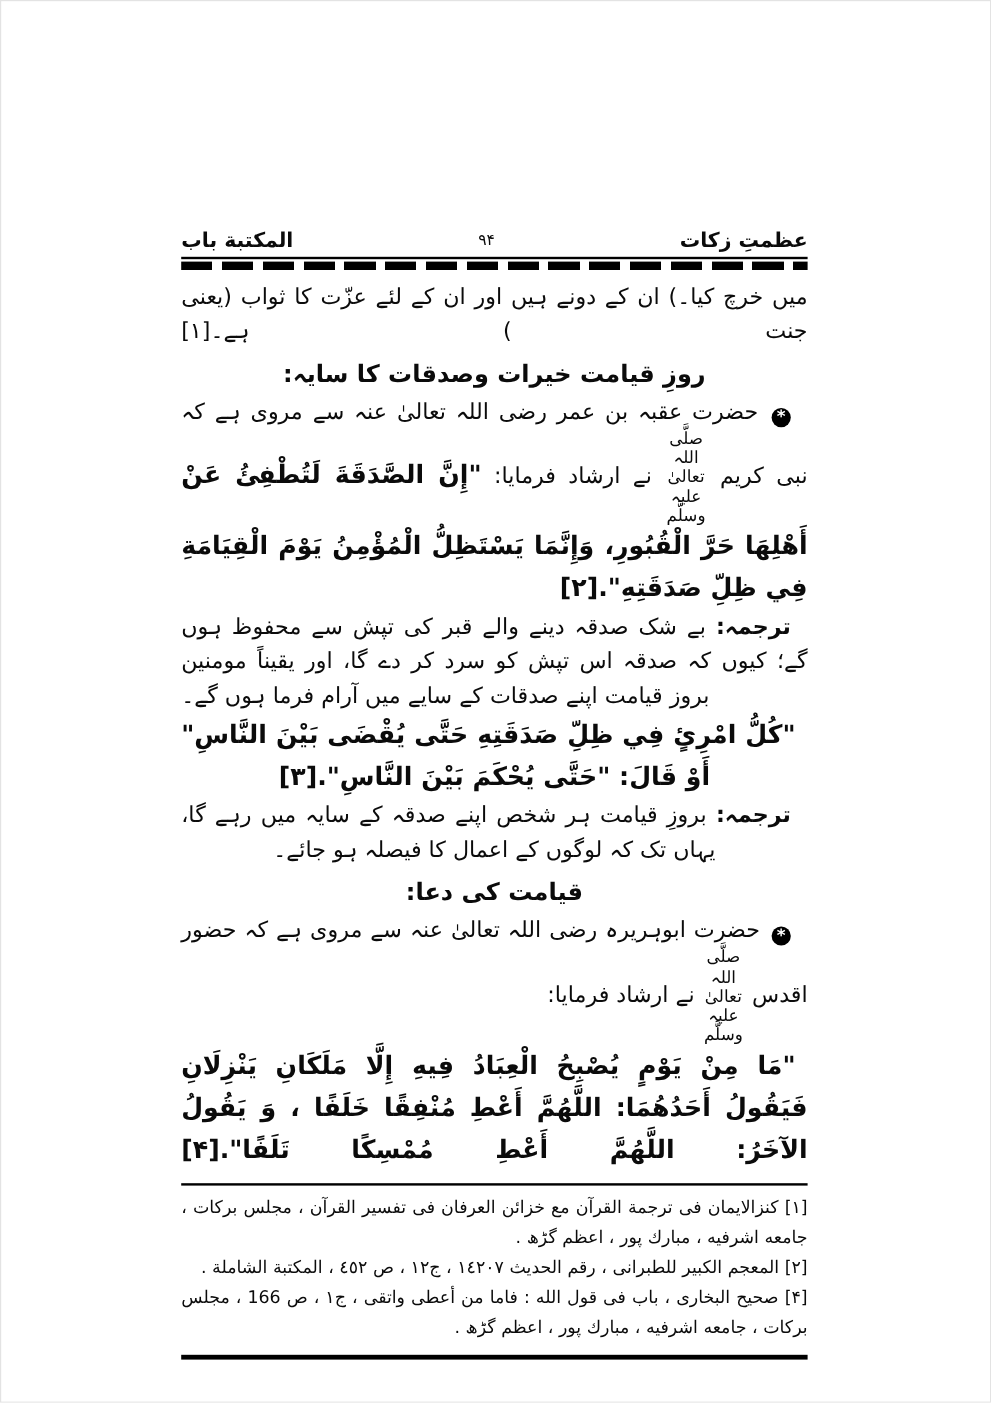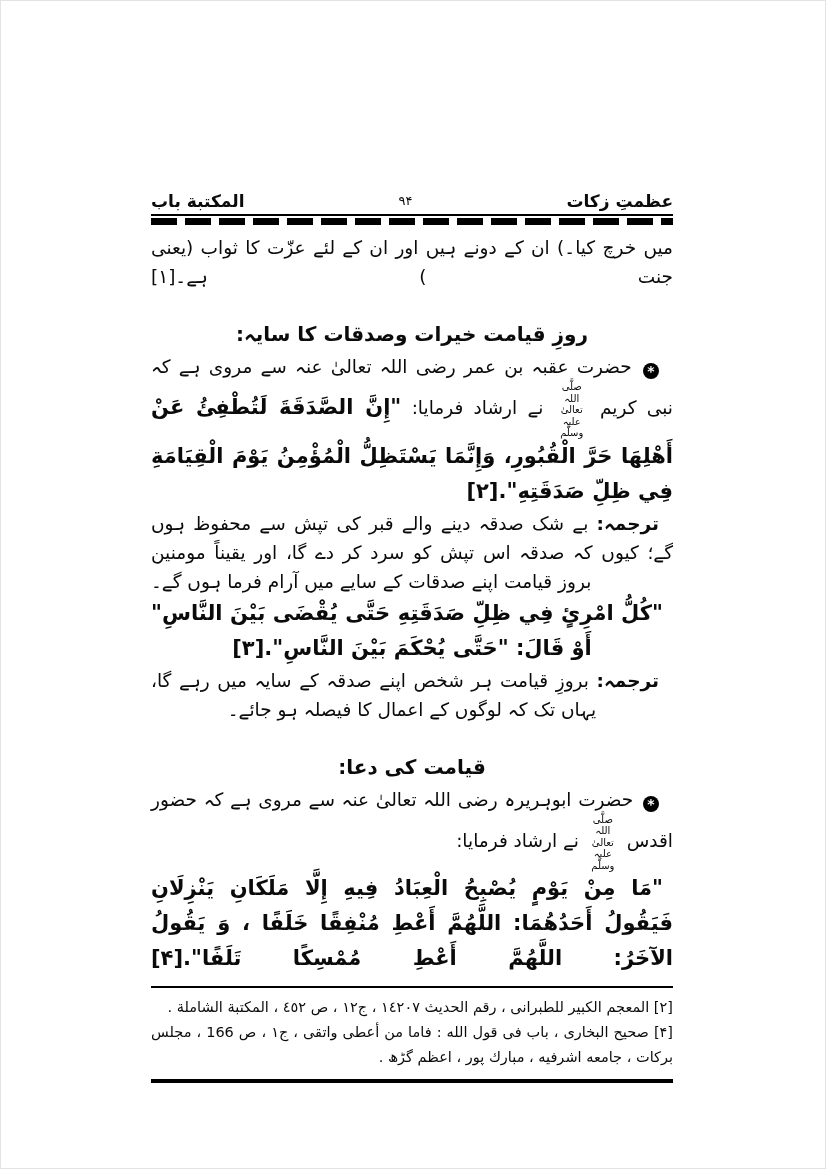--- a/index.html
+++ b/index.html
@@ -31,31 +31,31 @@
     background:repeating-linear-gradient(90deg,#000 0,#000 26px,#fff 26px,#fff 34px);
   }
   
   .body-area{padding-top:8px;}
   .blk{margin:0;text-align:justify;}
   .blk.indent{text-indent:14px;}
   .blk.arabic{text-indent:10px;}
   .blk.heading{
     text-align:center;text-align-last:center;
     font-weight:bold;font-size:20px;line-height:30px;
-    padding:5px 0 3px;text-indent:0;margin-top:23px;
+    padding:5px 0 3px;text-indent:0;
   }
   .al-justify{text-align-last:justify;}
   .al-center{text-align-last:center;}
   .al-left{text-align-last:left;}
   .seg-urdu,.seg-label{font-size:18.5px;line-height:29px;}
   .seg-label{font-weight:bold;}
   .seg-arabic{font-weight:bold;font-size:21px;line-height:35px;}
   .seg-salawat{
     display:inline-block;width:36px;
-    font-size:10px;line-height:1.15;text-align:center;
+    font-size:14px;line-height:1.15;text-align:center;
     vertical-align:middle;text-indent:0;white-space:normal;
   }
   .seg-ornament{
     display:inline-block;width:16px;height:16px;border-radius:50%;
     background:#000;color:#fff;
     font-size:14px;line-height:17px;font-weight:bold;text-align:center;
     vertical-align:-3px;text-indent:0;margin-left:3px;
   }
   
   .footnotes{
@@ -87,20 +87,21 @@
         <p class="blk indent al-left"><span class="seg-label">ترجمہ:</span><span class="seg-urdu"> بے شک صدقہ دینے والے قبر کی تپش سے محفوظ ہوں گے؛ کیوں کہ صدقہ اس تپش کو سرد کر دے گا، اور یقیناً مومنین بروز قیامت اپنے صدقات کے سایے میں آرام فرما ہوں گے۔</span></p>
         <p class="blk arabic al-center"><span class="seg-arabic">"كُلُّ امْرِئٍ فِي ظِلِّ صَدَقَتِهِ حَتَّى يُقْضَى بَيْنَ النَّاسِ" أَوْ قَالَ: "حَتَّى يُحْكَمَ بَيْنَ النَّاسِ".[۳]</span></p>
         <p class="blk indent al-center"><span class="seg-label">ترجمہ:</span><span class="seg-urdu"> بروزِ قیامت ہر شخص اپنے صدقہ کے سایہ میں رہے گا، یہاں تک کہ لوگوں کے اعمال کا فیصلہ ہو جائے۔</span></p>
         <p class="blk heading"><span class="seg-heading">قیامت کی دعا:</span></p>
         <p class="blk indent"><span class="seg-ornament">*</span><span class="seg-urdu"> حضرت ابوہریرہ رضی اللہ تعالیٰ عنہ سے مروی ہے کہ حضور اقدس </span><span class="seg-salawat">صلَّی اللہ تعالیٰ علیہ وسلَّم</span><span class="seg-urdu"> نے ارشاد فرمایا:</span></p>
         <p class="blk arabic al-justify"><span class="seg-arabic">"مَا مِنْ يَوْمٍ يُصْبِحُ الْعِبَادُ فِيهِ إِلَّا مَلَكَانِ يَنْزِلَانِ فَيَقُولُ أَحَدُهُمَا: اللَّهُمَّ أَعْطِ مُنْفِقًا خَلَفًا ، وَ يَقُولُ الآخَرُ: اللَّهُمَّ أَعْطِ مُمْسِكًا تَلَفًا".[۴]</span></p>
       </div>
 
     <div class="footnotes">
       <div>
+          <div class="fn">[۱] كنزالايمان فى ترجمة القرآن مع خزائن العرفان فى تفسير القرآن ، مجلس بركات ، جامعه اشرفيه ، مبارك پور ، اعظم گڑھ .</div>
           <div class="fn">[۲] المعجم الكبير للطبرانى ، رقم الحديث ١٤٢٠٧ ، ج١٢ ، ص ٤٥٢ ، المكتبة الشاملة .</div>
           <div class="fn">[۴] صحيح البخارى ، باب فى قول الله : فاما من أعطى واتقى ، ج١ ، ص 166 ، مجلس بركات ، جامعه اشرفيه ، مبارك پور ، اعظم گڑھ .</div>
         </div>
     </div>
 
     <div class="rule-bottom"></div>
   </div>
 </div>
 
 </body></html>

